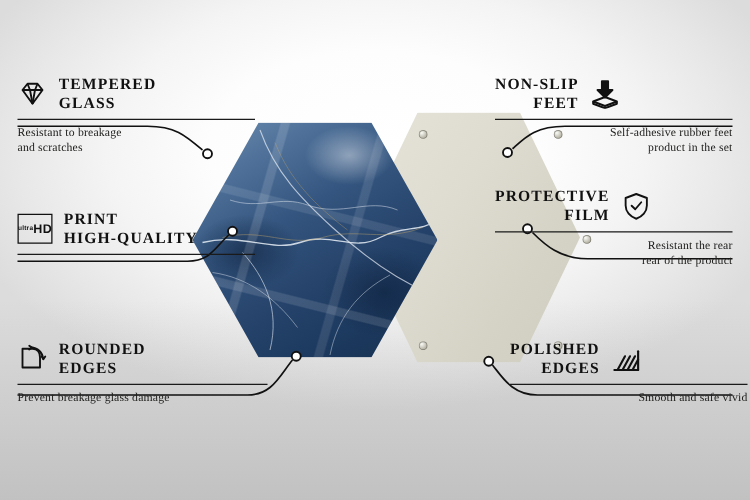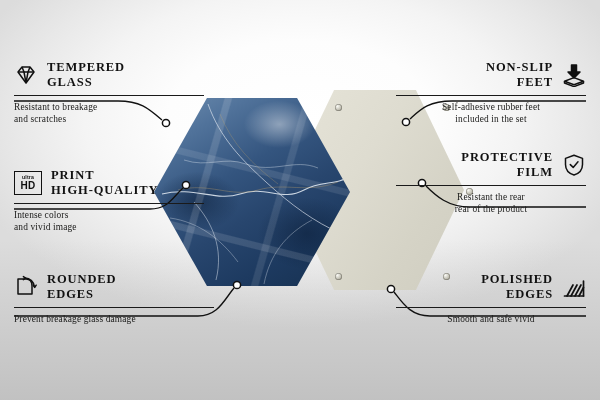--- a/index.html
+++ b/index.html
@@ -39,32 +39,32 @@
     box-shadow:0 8px 18px rgba(0,0,0,.22);
   }
   .vein{position:absolute;background:transparent;pointer-events:none;}
   .vein svg{display:block;}
   .foot{position:absolute;width:7px;height:7px;border-radius:50%;
         background:radial-gradient(circle at 35% 32%,#fbfbf6,#b9b7aa 62%,#8d8b80 100%);
         box-shadow:0 0 0 .7px rgba(90,88,78,.55) inset;}
   
   .block{position:absolute;width:190px;}
   .block .head{display:flex;align-items:center;gap:9px;}
-  .block.right .head{justify-content:flex-end;}
+  .block.right .head{}
   .title{font-size:12.5px;letter-spacing:.9px;color:#111;line-height:1.22;
          text-transform:uppercase;font-weight:700;}
   .block.left .title{text-align:left;}
   .block.right .title{text-align:right;}
   .rule{height:1px;background:#1a1a1a;margin:4px 0 5px 0;width:100%;}
   .sub{font-size:9.4px;line-height:1.32;color:#20201f;letter-spacing:.15px;}
-  .block.right .sub{text-align:center;}
+  .block.right .sub{text-align:right;}
   .ico{width:24px;height:24px;flex:0 0 24px;display:block;}
   .ico svg{display:block;width:24px;height:24px;}
   .hdbox{width:26px;height:22px;flex:0 0 26px;border:1.6px solid #111;
-         display:flex;flex-direction:column;align-items:center;justify-content:center;line-height:1;}
+         display:flex;flex-direction:row;align-items:center;justify-content:center;line-height:1;}
   .hdbox .u{font-size:5.2px;letter-spacing:.2px;font-weight:700;color:#111;
             font-family:"Liberation Sans",sans-serif;}
   .hdbox .h{font-size:10px;font-weight:700;color:#111;letter-spacing:.3px;
             font-family:"Liberation Sans",sans-serif;margin-top:.5px;}
   
   .leaders{position:absolute;inset:0;pointer-events:none;}
 </style>
 </head>
 <body>
 
@@ -152,24 +152,20 @@
       <span class="hdbox">
         <span class="u">ultra</span>
         <span class="h">HD</span>
       </span>
       <div class="title">
         <div>PRINT</div>
         <div>HIGH-QUALITY</div>
       </div>
     </div>
     <div class="rule"></div>
-    <div class="sub">
-      <div>Intense colors</div>
-      <div>and vivid image</div>
-    </div>
   </div>
 
   <div class="block left" style="left:14px;top:272px;width:200px">
     <div class="head">
       <span class="ico">
         <svg viewBox="0 0 24 24">
             <g fill="none" stroke="#111" stroke-width="1.5" stroke-linejoin="round" stroke-linecap="round">
           <path d="M4 4 H12 C16 4,18 7,18 11 V19 H4 Z"></path>
           <path d="M11 3 C16 3,20 7,20.5 12" stroke-dasharray="0 0"></path>
           <path d="M9.4 1.6 L11.6 3.1 L9.3 4.6"></path>
@@ -200,21 +196,21 @@
           <path d="M9.5 2 H14.5 V9 H18 L12 15 L6 9 H9.5 Z" fill="#111"></path>
           <path d="M12 14.6 L21.5 18.2 L12 21.8 L2.5 18.2 Z"></path>
           <path d="M2.5 18.2 V20 L12 23.6 L21.5 20 V18.2"></path>
         </g>
           </svg>
       </span>
     </div>
     <div class="rule"></div>
     <div class="sub">
       <div>Self-adhesive rubber feet</div>
-      <div>included in the set</div>
+      <div>product in the set</div>
     </div>
   </div>
 
   <div class="block right" style="left:396px;top:150px;width:190px">
     <div class="head">
       <div class="title">
         <div>PROTECTIVE</div>
         <div>FILM</div>
       </div>
       <span class="ico">
@@ -226,21 +222,21 @@
           </svg>
       </span>
     </div>
     <div class="rule"></div>
     <div class="sub">
       <div>Resistant the rear</div>
       <div>rear of the product</div>
     </div>
   </div>
 
-  <div class="block right" style="left:396px;top:272px;width:190px">
+  <div class="block right" style="left:408px;top:272px;width:190px">
     <div class="head">
       <div class="title">
         <div>POLISHED</div>
         <div>EDGES</div>
       </div>
       <span class="ico">
         <svg viewBox="0 0 24 24">
             <g stroke="#111" stroke-width="1.7" stroke-linecap="round">
           <line x1="2.5" y1="21" x2="21.5" y2="21"></line>
           <line x1="5" y1="21" x2="11" y2="10"></line>

